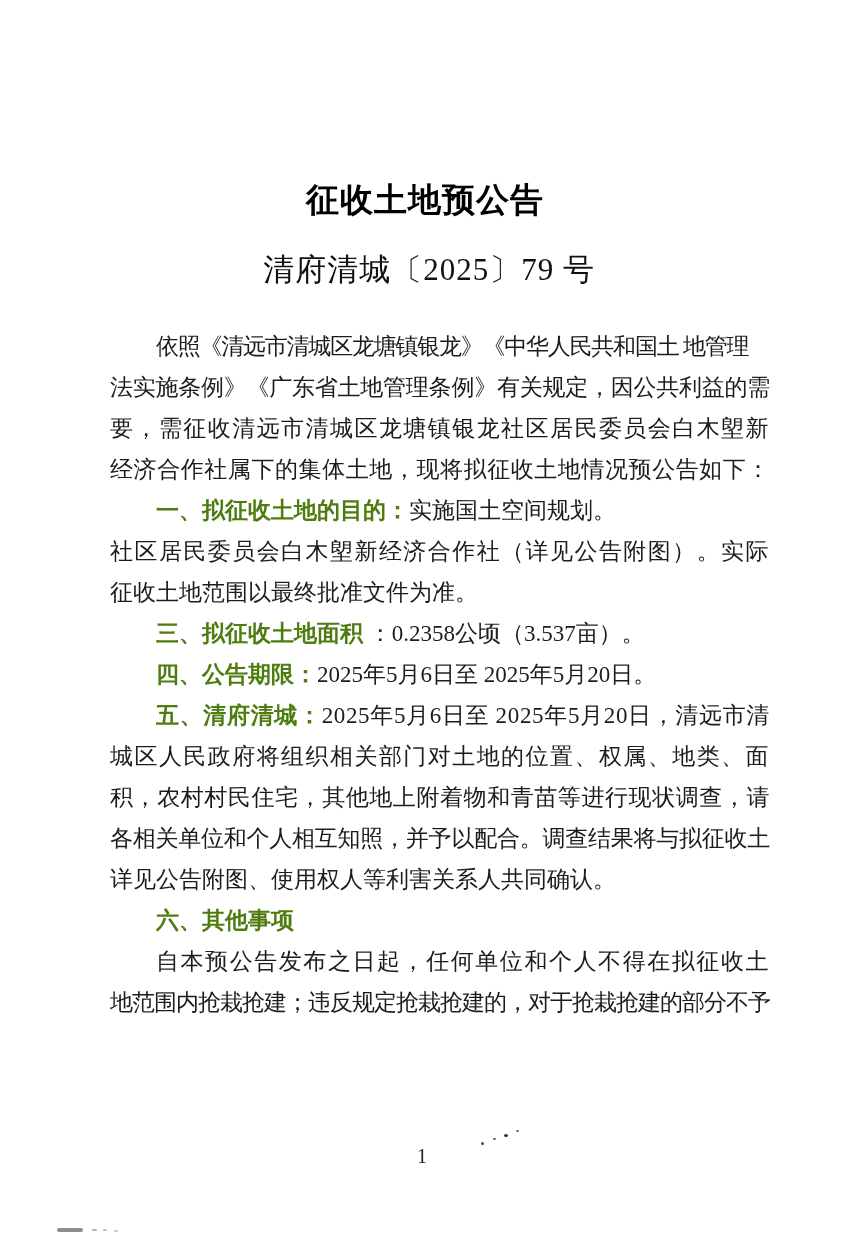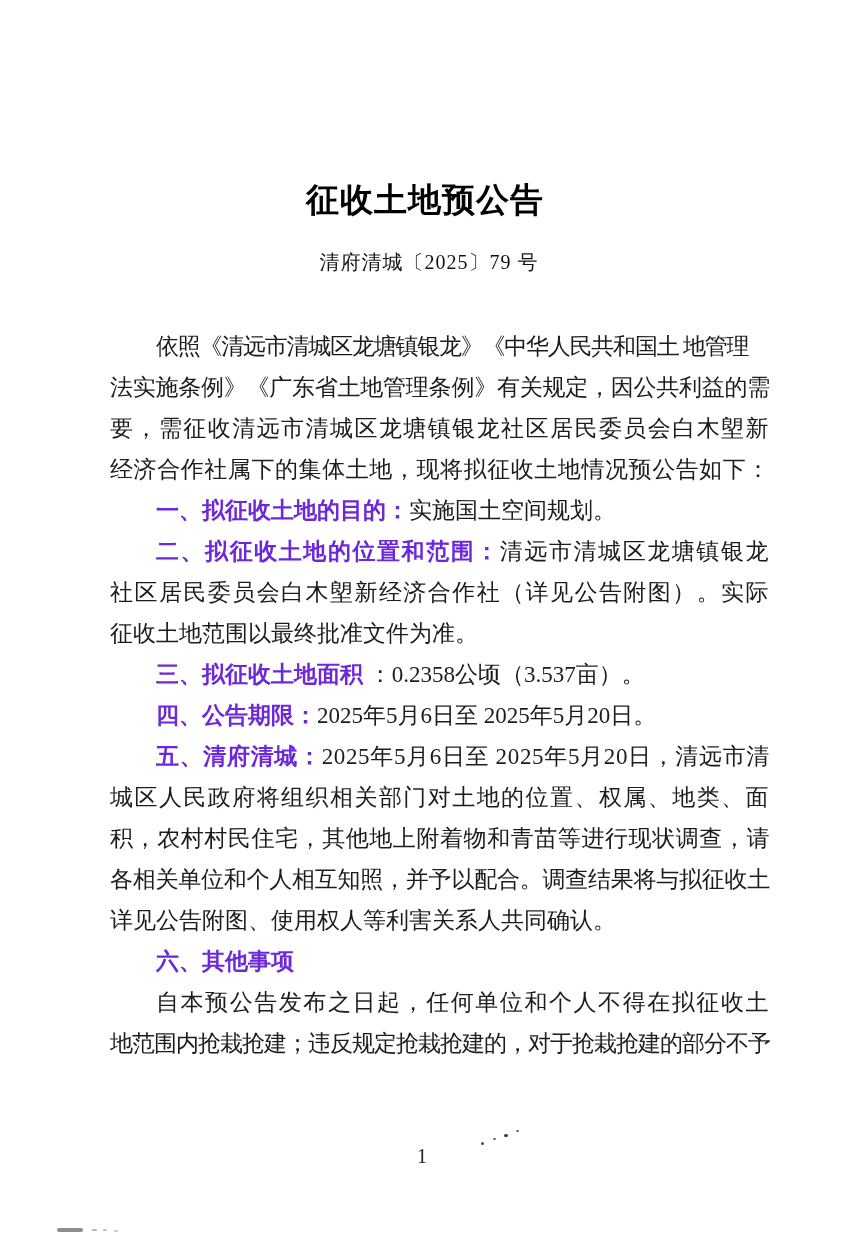--- a/index.html
+++ b/index.html
@@ -2,26 +2,26 @@
 <html><head>
 <meta charset="utf-8">
 <style>
   html,body{margin:0;padding:0;background:#ffffff;}
   .page{position:relative;width:850px;height:1234px;background:#ffffff;overflow:hidden;
         font-family:"Liberation Serif","DejaVu Serif",serif;color:#1c1c1c;border-radius:29px;}
   .title{position:absolute;top:156px;left:0;right:0;text-align:center;
          font-size:33px;font-weight:700;letter-spacing:1px;color:#000;
          font-family:"Liberation Sans","DejaVu Sans",sans-serif;}
   .docno{position:absolute;top:249px;left:8px;right:0;text-align:center;
-         font-size:20px;letter-spacing:1px;color:#111;}
+         font-size:31px;letter-spacing:1px;color:#111;}
   .docbody{position:absolute;top:326px;left:110px;width:660px;}
   .line{height:41px;line-height:41px;font-size:23px;white-space:nowrap;}
   .line.indent{padding-left:46px;}
   .seg{color:#1c1c1c;}
-  .seg.bold{font-weight:700;color:#6d28d9;
+  .seg.bold{font-weight:700;color:#4d7c0f;
             font-family:Liberation Serif, serif;}
   .pageno{position:absolute;top:1145px;left:404px;width:36px;text-align:center;
           font-size:20px;color:#222;}
   .speck{position:absolute;border-radius:50%;}
   .sp1{left:481px;top:1142px;width:3px;height:3px;background:#4a4a4a;}
   .sp2{left:493px;top:1138px;width:3px;height:2px;background:#5a5a5a;}
   .sp3{left:504px;top:1134px;width:4px;height:3px;background:#333;}
   .sp4{left:516px;top:1130px;width:3px;height:2px;background:#666;}
   .smudge{position:absolute;left:57px;top:1228px;width:26px;height:4px;
           background:#8d8d8d;border-radius:2px;}
@@ -35,21 +35,20 @@
 <div class="page" style="background: rgb(255, 255, 255); color: rgb(28, 28, 28);">
   <h1 class="title">征收土地预公告</h1>
   <div class="docno">清府清城〔2025〕79 号</div>
 
   <div class="docbody" id="doc-body">
       <div class="line indent"><span class="inner" style="letter-spacing: -1.23276px;"><span class="seg">依照《清远市清城区龙塘镇银龙》《中华人民共和国土 地管理</span></span></div>
       <div class="line"><span class="inner" style="letter-spacing: -0.241379px;"><span class="seg">法实施条例》《广东省土地管理条例》有关规定，因公共利益的需</span></span></div>
       <div class="line"><span class="inner" style="letter-spacing: 1.44444px;"><span class="seg">要，需征收清远市清城区龙塘镇银龙社区居民委员会白木塱新</span></span></div>
       <div class="line"><span class="inner" style="letter-spacing: 0.571429px;"><span class="seg">经济合作社属下的集体土地，现将拟征收土地情况预公告如下：</span></span></div>
       <div class="line indent"><span class="inner"><span class="seg bold">一、拟征收土地的目的：</span><span class="seg">实施国土空间规划。</span></span></div>
-      <div class="line indent"><span class="inner" style="letter-spacing: 1.56px;"><span class="seg bold">二、拟征收土地的位置和范围：</span><span class="seg">清远市清城区龙塘镇银龙</span></span></div>
       <div class="line"><span class="inner" style="letter-spacing: 1.44444px;"><span class="seg">社区居民委员会白木塱新经济合作社（详见公告附图）。实际</span></span></div>
       <div class="line"><span class="inner"><span class="seg">征收土地范围以最终批准文件为准。</span></span></div>
       <div class="line indent"><span class="inner"><span class="seg bold">三、拟征收土地面积</span><span class="seg"> ：0.2358公顷（3.537亩）。</span></span></div>
       <div class="line indent"><span class="inner"><span class="seg bold">四、公告期限：</span><span class="seg">2025年5月6日至 2025年5月20日。</span></span></div>
       <div class="line indent"><span class="inner" style="letter-spacing: 0.659091px;"><span class="seg bold">五、清府清城：</span><span class="seg">2025年5月6日至 2025年5月20日，清远市清</span></span></div>
       <div class="line"><span class="inner" style="letter-spacing: 1.44444px;"><span class="seg">城区人民政府将组织相关部门对土地的位置、权属、地类、面</span></span></div>
       <div class="line"><span class="inner" style="letter-spacing: 0.571429px;"><span class="seg">积，农村村民住宅，其他地上附着物和青苗等进行现状调查，请</span></span></div>
       <div class="line"><span class="inner" style="letter-spacing: -0.241379px;"><span class="seg">各相关单位和个人相互知照，并予以配合。调查结果将与拟征收土</span></span></div>
       <div class="line"><span class="inner"><span class="seg">详见公告附图、使用权人等利害关系人共同确认。</span></span></div>
       <div class="line indent"><span class="inner"><span class="seg bold">六、其他事项</span></span></div>

